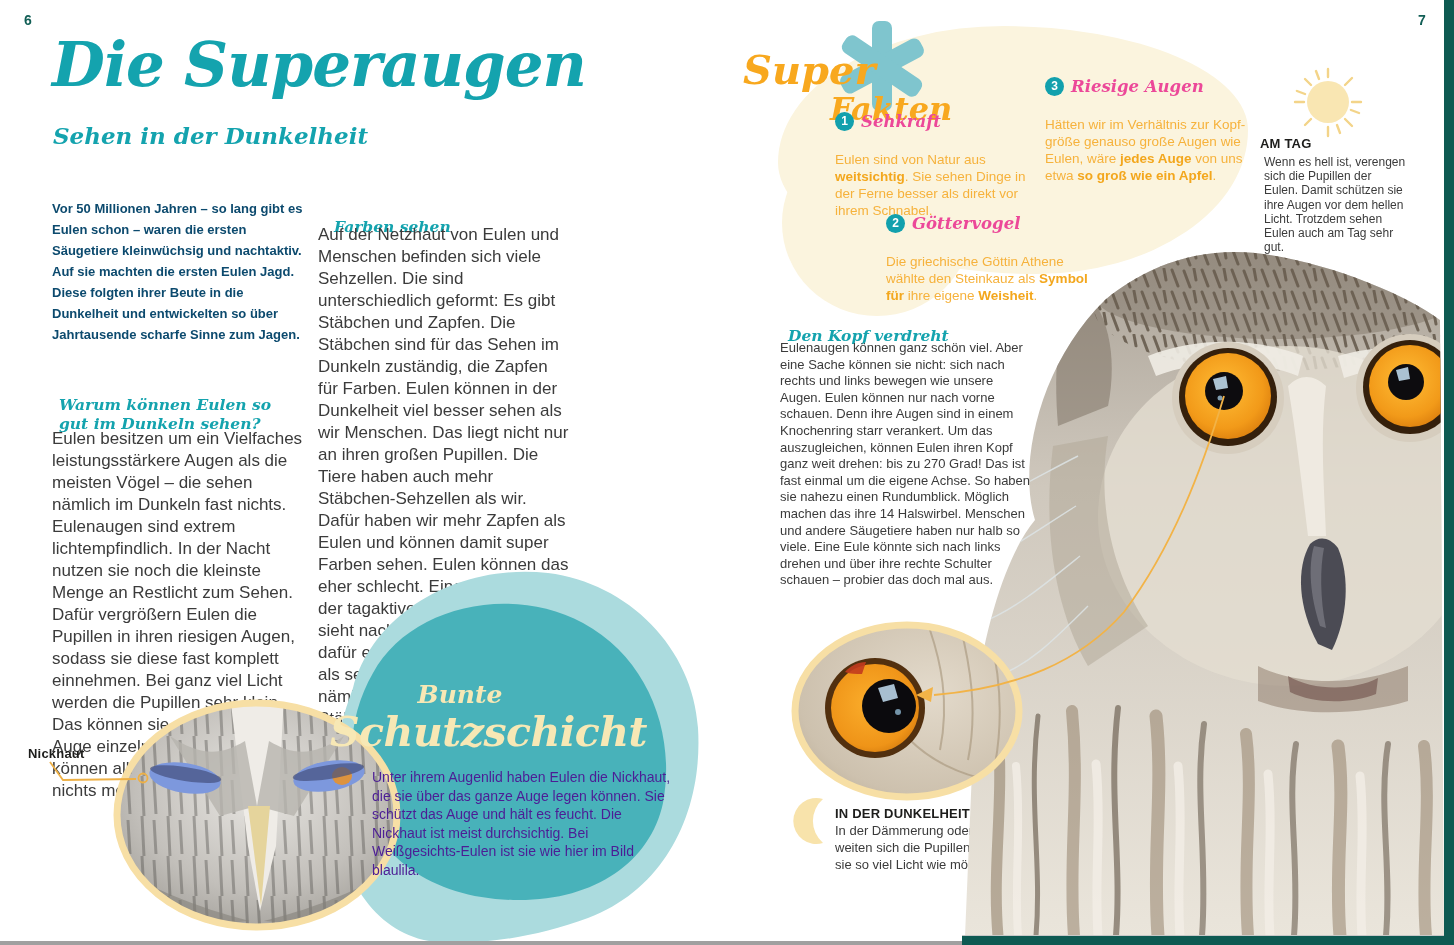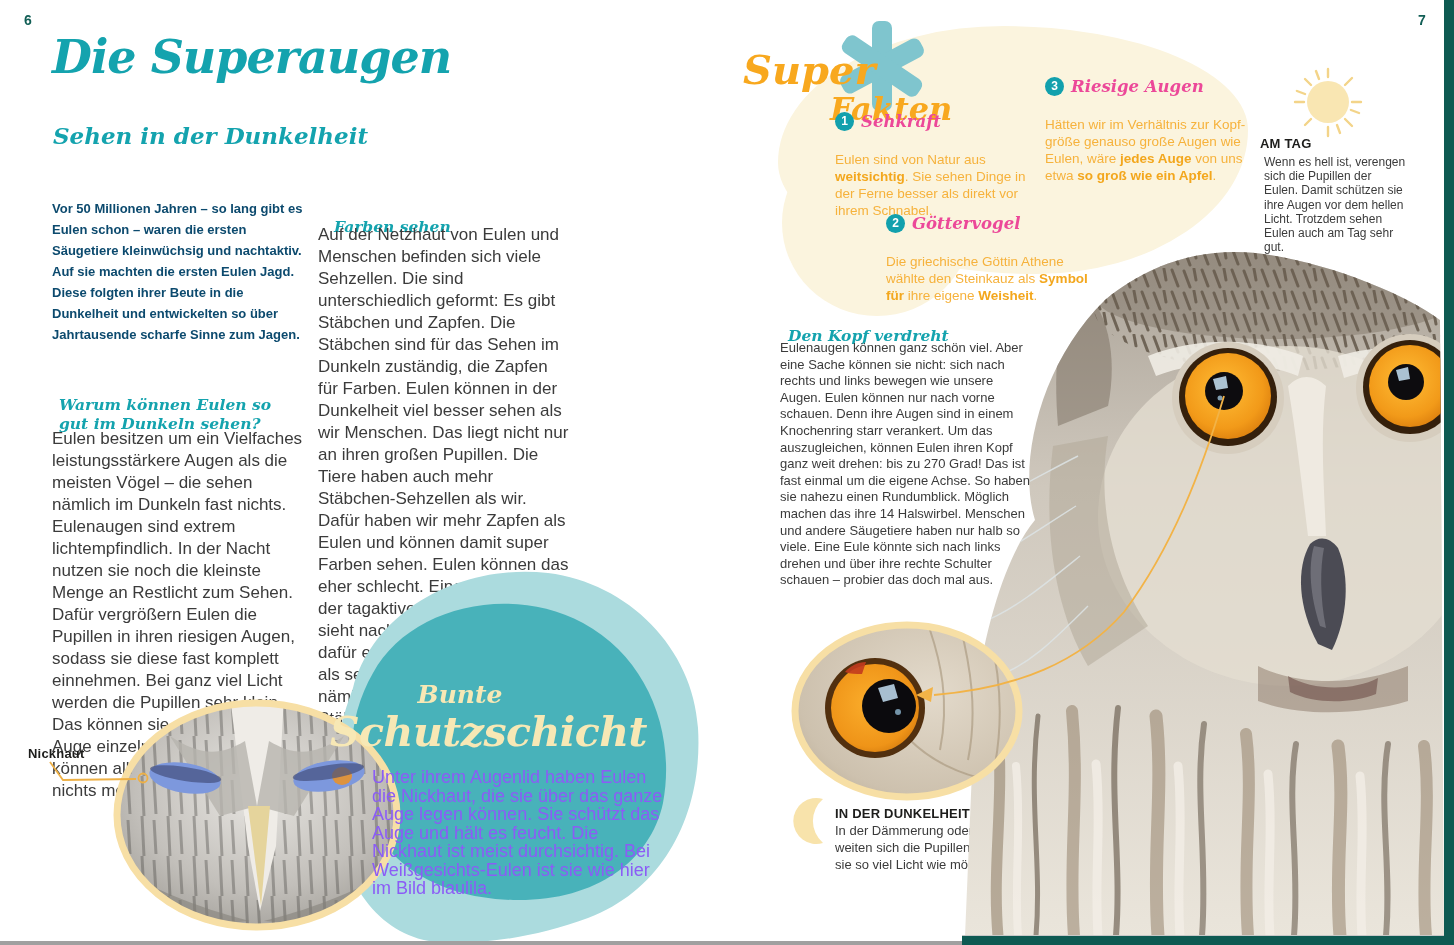--- a/index.html
+++ b/index.html
@@ -7,29 +7,29 @@
     position:relative;width:1454px;height:945px;background:#ffffff;
     font-family:"Liberation Sans","DejaVu Sans",sans-serif;
     overflow:hidden; margin:0 auto;
   }
   .abs{position:absolute;}
   .serif-it{font-family:"DejaVu Serif","Liberation Serif",serif;font-style:italic;font-weight:bold;}
   .teal{color:#14a3ae;}
   .body-txt{color:#3b3b3b;font-size:17px;line-height:22px;}
   .pagenum{color:#115e55;font-weight:bold;font-size:14px;}
 
-  .title{font-size:46px;letter-spacing:-1px;line-height:1;}
+  .title{font-size:61px;letter-spacing:-1px;line-height:1;}
   .subtitle{font-size:23px;}
   .intro{font-weight:bold;color:#0c4a6e;font-size:13px;line-height:21px;width:258px;}
   .sec-h{font-size:15.5px;line-height:19px;}
 
   .blob-wrap{left:298px;top:558px;width:412px;height:387px;z-index:1;}
   .schutz-kicker{left:360px;top:680px;width:200px;text-align:center;font-size:25px;color:#f7e8b5;z-index:3;}
   .schutz-head{left:330px;top:708px;width:310px;text-align:center;font-size:41px;color:#f7e8b5;z-index:3;letter-spacing:-0.5px;}
-  .schutz-body{left:372px;top:768px;width:300px;color:#8b5cf6;font-size:18px;line-height:18.5px;z-index:3;}
+  .schutz-body{left:372px;top:768px;width:300px;color:#4c1d95;font-size:14px;line-height:18.5px;z-index:3;}
 
   .cream-blob{left:778px;top:26px;width:470px;height:248px;background:#fbf4de;
     border-radius:48% 52% 45% 55% / 55% 42% 58% 45%;z-index:0;}
   .cream-blob2{left:782px;top:130px;width:190px;height:186px;background:#fbf4de;border-radius:50%;z-index:0;}
 
   .sf-line{color:#f8a81e;z-index:2;}
   .fact{z-index:2;}
   .fact-badge{display:inline-block;width:19px;height:19px;border-radius:50%;background:#12a0ad;color:#fff;
     font-size:12px;font-weight:bold;text-align:center;line-height:19px;vertical-align:middle;
     font-family:"Liberation Sans",sans-serif;font-style:normal;}

